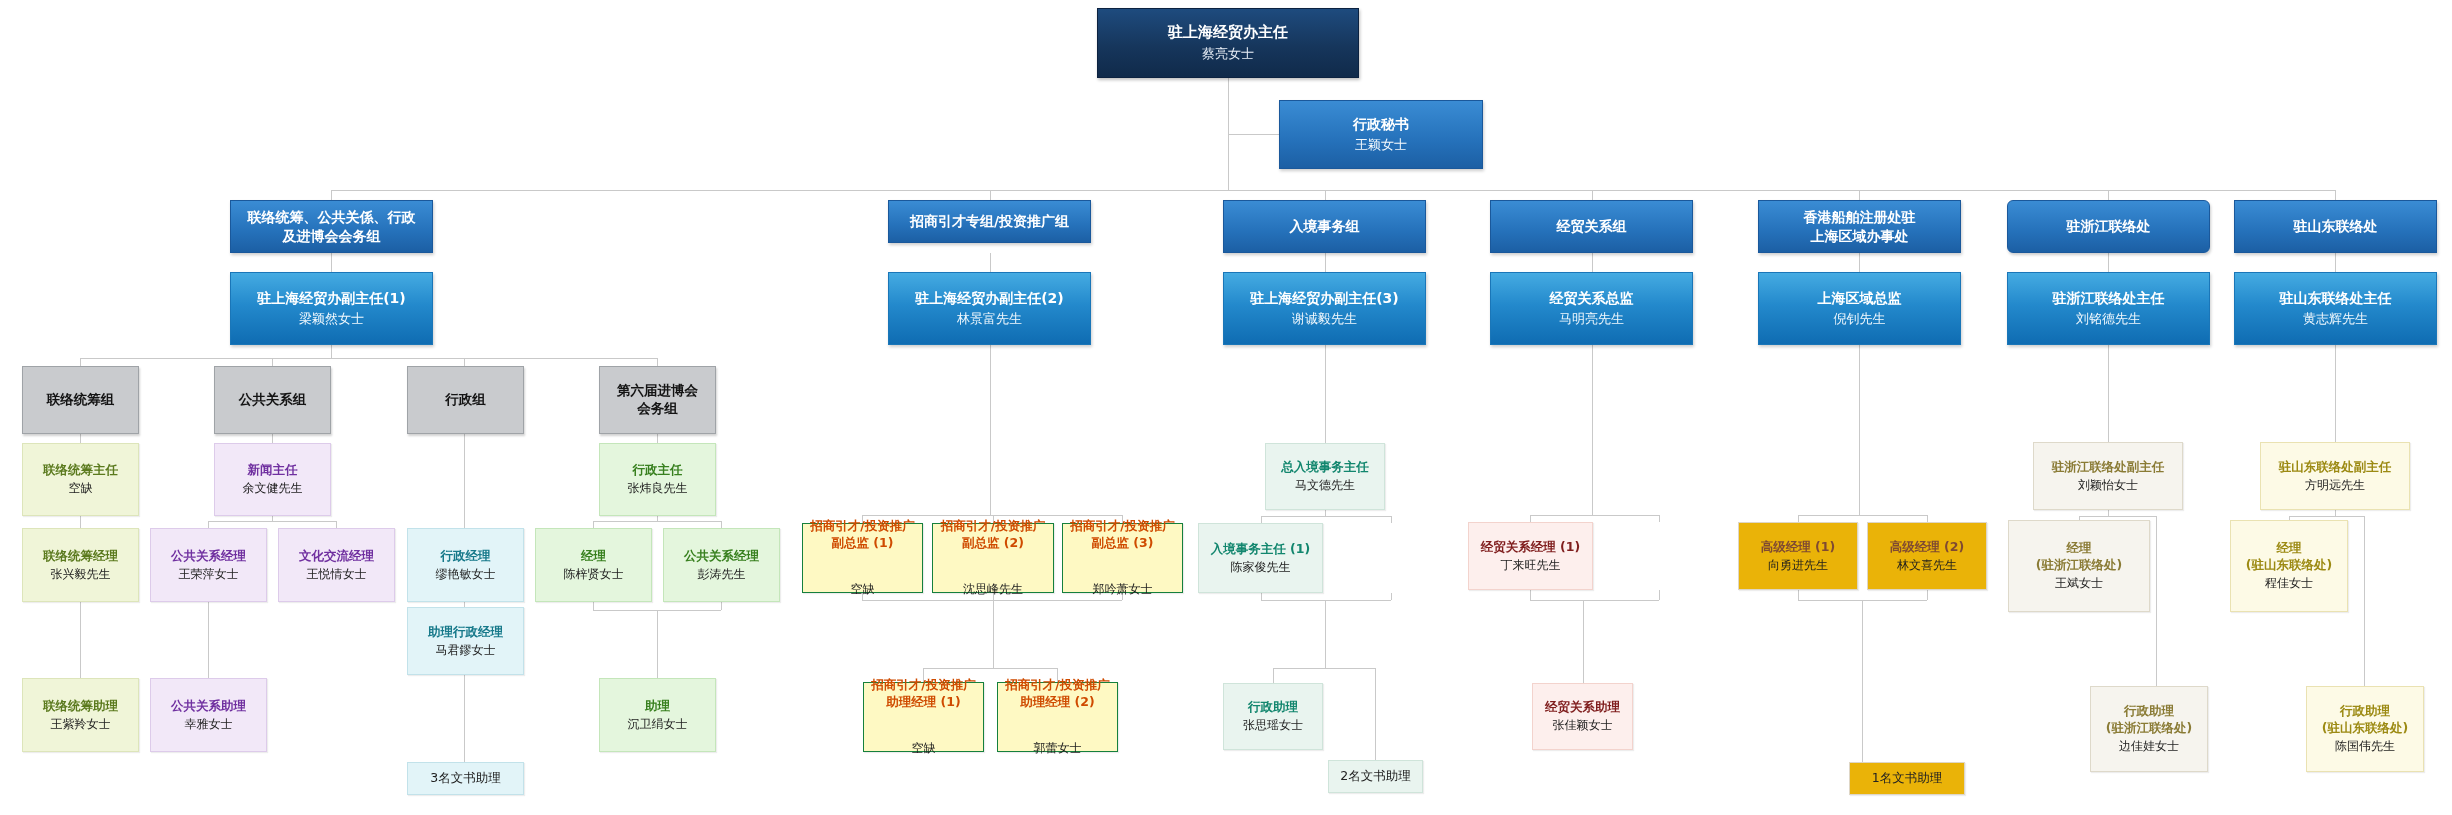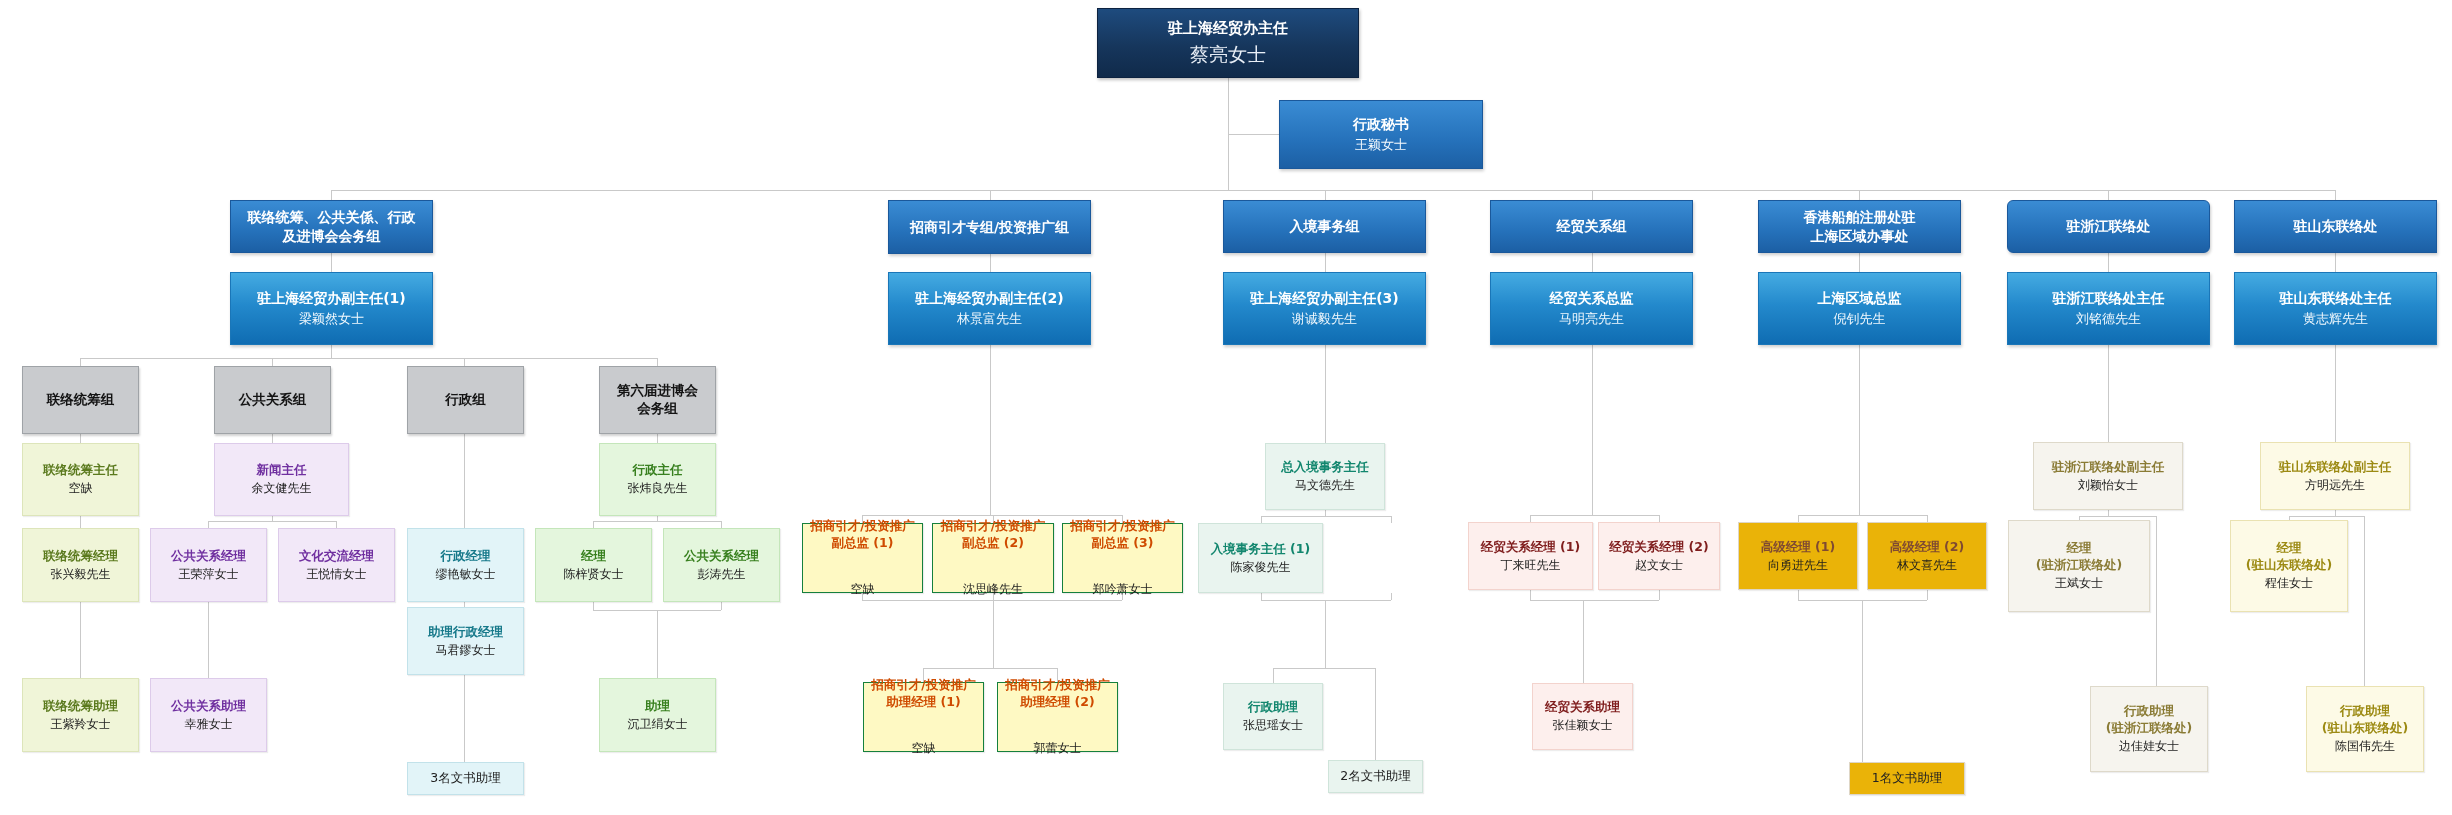--- a/index.html
+++ b/index.html
@@ -14,21 +14,21 @@
   .node{
     position:absolute;box-sizing:border-box;
     display:flex;flex-direction:column;justify-content:center;align-items:center;
     text-align:center;padding:3px 4px;
   }
   .node .t{font-weight:bold;font-size:12.5px;line-height:1.3;white-space:pre-line;}
   .node .p{font-size:12px;line-height:1.3;color:#1d1d1d;margin-top:3px;white-space:pre-line;}
   
   .navy{background:linear-gradient(180deg,#1e4b7e 0%,#16365c 55%,#102a4a 100%);border:1px solid #0c2240;box-shadow:1px 2px 3px rgba(0,0,0,.25);}
   .navy .t{color:#fff;font-size:15px;}
-  .navy .p{color:#e9eff7;font-size:19px;}
+  .navy .p{color:#e9eff7;font-size:13px;}
   .blue{background:linear-gradient(180deg,#3a8cd4 0%,#2571ba 60%,#1c5fa4 100%);border:1px solid #1a589b;box-shadow:1px 2px 3px rgba(0,0,0,.2);}
   .blue .t{color:#fff;font-size:14px;}
   .blue .p{color:#f4f9fd;font-size:13px;}
   .deputy{background:linear-gradient(180deg,#45abe2 0%,#2389cc 45%,#0f6cb2 100%);border:1px solid #1a76b8;box-shadow:1px 2px 3px rgba(0,0,0,.2);}
   .deputy .t{color:#fff;font-size:14px;}
   .deputy .p{color:#f0f8fd;font-size:13px;}
   .gray{background:#c9cbce;border:1px solid #9fa3a7;box-shadow:1px 2px 2px rgba(0,0,0,.18);}
   .gray .t{color:#141414;font-size:13.5px;}
   
   .liaison{background:#f0f5d8;border:1px solid #dde5ba;}   .liaison .t{color:#5b7a1e;}
@@ -152,21 +152,21 @@
       <div class="p">王颖女士</div>
     </div>
     <div class="node blue" style="left: 230px; top: 200px; width: 203px; height: 53px;">
       <div class="t">联络统筹、公共关係、行政
 及进博会会务组</div>
     </div>
     <div class="node deputy" style="left: 230px; top: 272px; width: 203px; height: 73px;">
       <div class="t">驻上海经贸办副主任(1)</div>
       <div class="p">梁颖然女士</div>
     </div>
-    <div class="node blue" style="left: 888px; top: 200px; width: 203px; height: 54px;">
+    <div class="node blue" style="left: 888px; top: 200px; width: 203px; height: 43px;">
       <div class="t">招商引才专组/投资推广组</div>
     </div>
     <div class="node deputy" style="left: 888px; top: 272px; width: 203px; height: 73px;">
       <div class="t">驻上海经贸办副主任(2)</div>
       <div class="p">林景富先生</div>
     </div>
     <div class="node blue" style="left: 1223px; top: 200px; width: 203px; height: 53px;">
       <div class="t">入境事务组</div>
     </div>
     <div class="node deputy" style="left: 1223px; top: 272px; width: 203px; height: 73px;">
@@ -212,21 +212,21 @@
       <div class="t">行政组</div>
     </div>
     <div class="node gray" style="left: 599px; top: 366px; width: 117px; height: 68px;">
       <div class="t">第六届进博会
 会务组</div>
     </div>
     <div class="node liaison" style="left: 22px; top: 443px; width: 117px; height: 73px;">
       <div class="t">联络统筹主任</div>
       <div class="p">空缺</div>
     </div>
-    <div class="node pr" style="left: 214px; top: 443px; width: 135px; height: 73px;">
+    <div class="node pr" style="left: 214px; top: 443px; width: 117px; height: 73px;">
       <div class="t">新闻主任</div>
       <div class="p">余文健先生</div>
     </div>
     <div class="node expo" style="left: 599px; top: 443px; width: 117px; height: 73px;">
       <div class="t">行政主任</div>
       <div class="p">张炜良先生</div>
     </div>
     <div class="node liaison" style="left: 22px; top: 528px; width: 117px; height: 74px;">
       <div class="t">联络统筹经理</div>
       <div class="p">张兴毅先生</div>
@@ -306,24 +306,20 @@
     <div class="node imm" style="left: 1223px; top: 683px; width: 100px; height: 67px;">
       <div class="t">行政助理</div>
       <div class="p">张思瑶女士</div>
     </div>
     <div class="node imm note" style="left: 1328px; top: 760px; width: 95px; height: 33px;">
       <div class="t">2名文书助理</div>
     </div>
     <div class="node trade" style="left: 1468px; top: 522px; width: 125px; height: 68px;">
       <div class="t">经贸关系经理 (1)</div>
       <div class="p">丁来旺先生</div>
-    </div>
-    <div class="node trade" style="left: 1598px; top: 522px; width: 122px; height: 68px;">
-      <div class="t">经贸关系经理 (2)</div>
-      <div class="p">赵文女士</div>
     </div>
     <div class="node trade" style="left: 1532px; top: 683px; width: 101px; height: 67px;">
       <div class="t">经贸关系助理</div>
       <div class="p">张佳颖女士</div>
     </div>
     <div class="node senior" style="left: 1738px; top: 522px; width: 120px; height: 68px;">
       <div class="t">高级经理 (1)</div>
       <div class="p">向勇进先生</div>
     </div>
     <div class="node senior" style="left: 1867px; top: 522px; width: 120px; height: 68px;">

